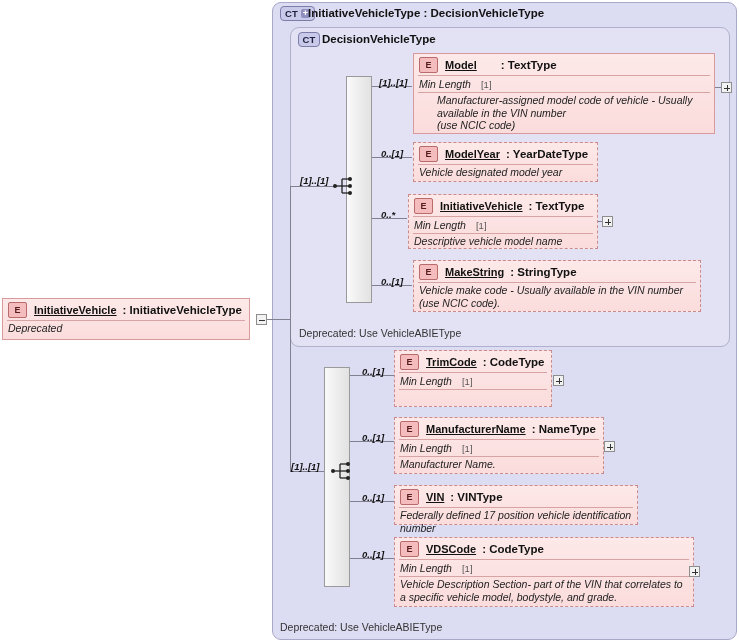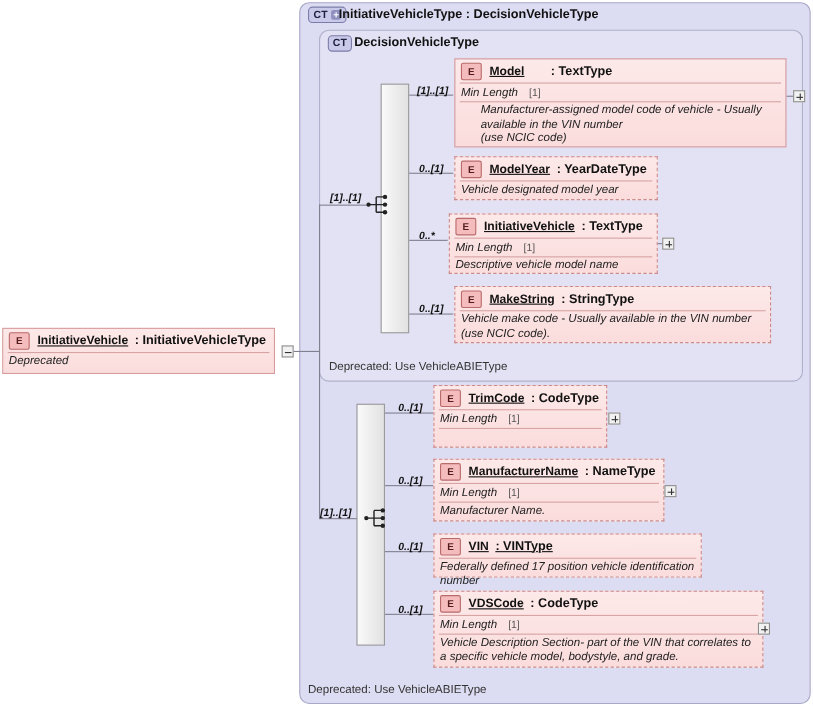--- a/index.html
+++ b/index.html
@@ -335,21 +335,21 @@
     </div>
     <div class="sep"></div>
     <div class="doc">Manufacturer Name.</div>
   </div>
   <div class="plusbox" style="left:604px;top:441px;"></div>
 
   <div class="ebox dashed" style="left:394px;top:485px;width:244px;height:40px;">
     <div class="hdr">
       <span class="ebadge">E</span>
       <span class="ename">VIN</span>
-      <span class="etype" style="text-decoration:underline;">: VINType</span>
+      <span class="etype" style="">: VINType</span>
     </div>
     <div class="sep"></div>
     <div class="doc">Federally defined 17 position vehicle identification number</div>
   </div>
 
   <div class="ebox dashed" style="left:394px;top:537px;width:300px;height:70px;">
     <div class="hdr">
       <span class="ebadge">E</span>
       <span class="ename">VDSCode</span>
       <span class="etype">: CodeType</span>

